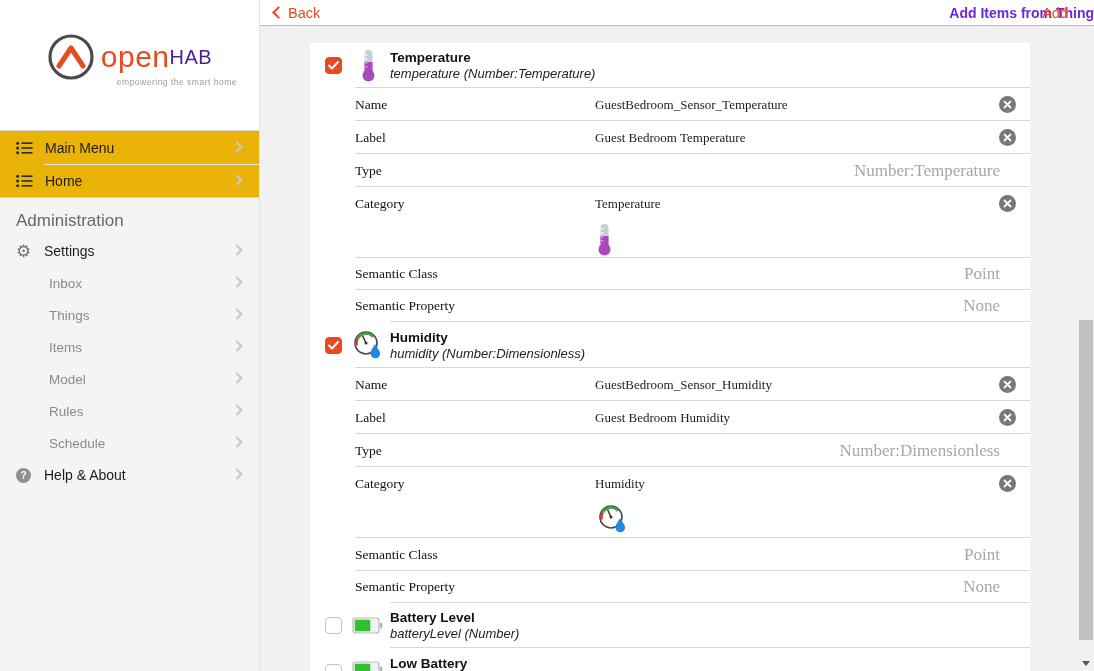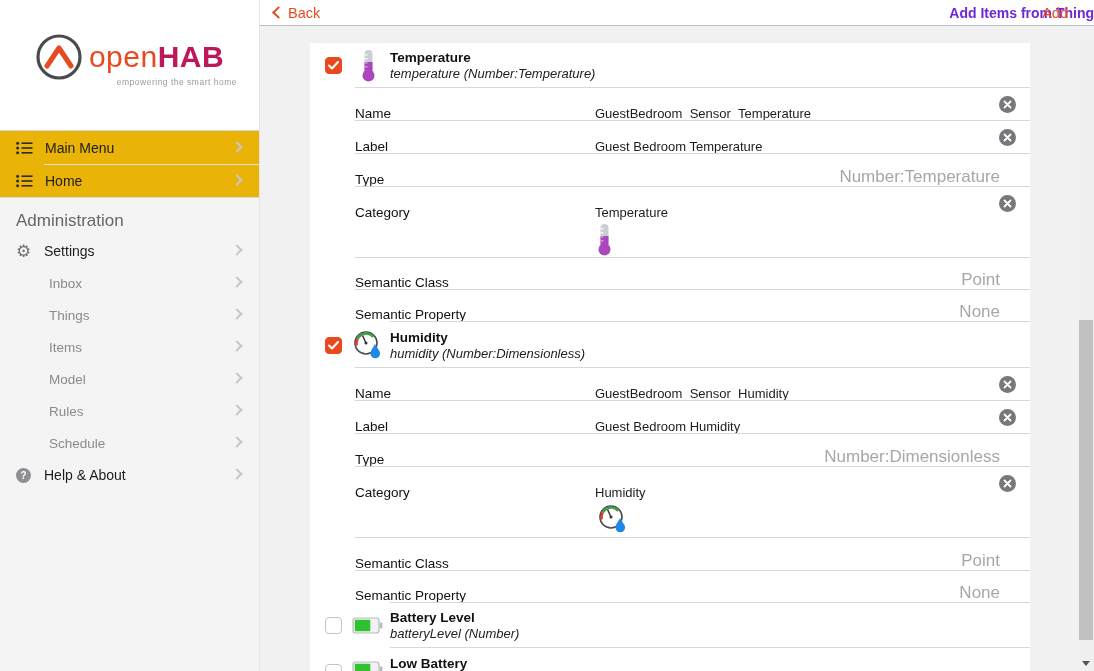--- a/index.html
+++ b/index.html
@@ -6,21 +6,21 @@
   html,body { width:1094px; height:671px; overflow:hidden; }
   body { font-family:"Liberation Sans","DejaVu Sans",sans-serif; background:#fff; color:#1c1c1c; position:relative; }
 
   
   .sidebar { position:absolute; left:0; top:0; width:260px; height:671px; background:#fff; border-right:1px solid #e4e4e6; }
   .sidebar-lower-bg { position:absolute; left:0; top:196px; width:259px; height:475px; background:#f4f4f5; }
   .logo-wrap { position:absolute; top:33px; left:0; width:259px; display:flex; flex-direction:column; align-items:center; }
   .logo-row { display:flex; align-items:center; }
   .logo-mark { margin-right:6px; }
   .brand-open { font-size:30px; color:#e8491f; font-weight:500; letter-spacing:0.5px; }
-  .brand-hab  { font-size:30px; color:#be185d; font-weight:700; letter-spacing:0.5px; }
+  .brand-hab  { font-size:20px; color:#4c1d95; font-weight:400; letter-spacing:0.5px; }
   .tagline { font-size:8.5px; color:#9b9b9b; letter-spacing:0.5px; align-self:flex-end; margin:-4px 22px 4px 0; }
   .menu-list { position:absolute; top:130px; left:0; width:259px; border-top:1px solid #d9d9dc; border-bottom:1px solid #d9d9dc; background:#eab308; }
   .menu-row { position:relative; height:33px; display:flex; align-items:center; padding-left:16px; cursor:pointer; }
   .menu-row + .menu-row::before { content:''; position:absolute; top:0; left:44px; right:0; height:1px; background:#e2e2e5; }
   .menu-row .mlabel { font-size:14px; color:#1c1c1e; margin-left:12px; }
   .chev { width:8px; height:8px; border-top:2px solid #c7c7cc; border-right:2px solid #c7c7cc; transform:rotate(45deg); position:absolute; right:18px; top:50%; margin-top:-5px; }
   .section-label { position:absolute; top:211px; left:16px; font-size:17px; color:#66666b; }
   .admin-list { position:absolute; top:235px; left:0; width:259px; }
   .admin-row { position:relative; height:32px; display:flex; align-items:center; padding-left:16px; cursor:pointer; }
   .admin-row .icon-cell { width:28px; display:flex; align-items:center; }
@@ -47,21 +47,21 @@
   .cb svg { display:none; }
   .cb.checked svg { display:block; }
   .item-icon { width:36px; display:flex; justify-content:center; margin-left:8px; flex:0 0 36px; }
   .item-text { margin-left:4px; }
   .item-title { font-size:13.5px; font-weight:700; color:#111; }
   .item-sub { font-size:13px; color:#222; margin-top:1px;font-style:italic; }
   .div45::after, .div80::after { content:''; position:absolute; bottom:0; right:0; height:1px; background:#d7d7db; }
   .div45::after { left:45px; }
   .div80::after { left:80px; }
 
-  .frow { position:relative; height:33px; display:flex; align-items:flex-end; padding-left:45px; }
+  .frow { position:relative; height:33px; display:flex; align-items:center; padding-left:45px;font-family:Liberation Serif, serif; }
   .frow.h32 { height:32px; }
   .flabel { font-size:13.5px; color:#111; }
   .fvalue { position:absolute; left:285px; font-size:13px; color:#1c1c1c; }
   .fplaceholder { position:absolute; right:30px; font-size:17px; color:#a7a7aa; }
   .clear-btn { position:absolute; right:14px; top:50%; margin-top:-8.5px; cursor:pointer; width:17px; height:17px; }
   .preview { position:relative; height:38px; display:flex; align-items:center; padding-left:288px; }
 
   
   .scrollbar { position:absolute; right:0; top:38px; width:16px; height:633px; background:#f0f0f0; }
   .sb-thumb { position:absolute; top:282px; left:1px; width:14px; height:320px; background:#c1c1c4; cursor:pointer; }

